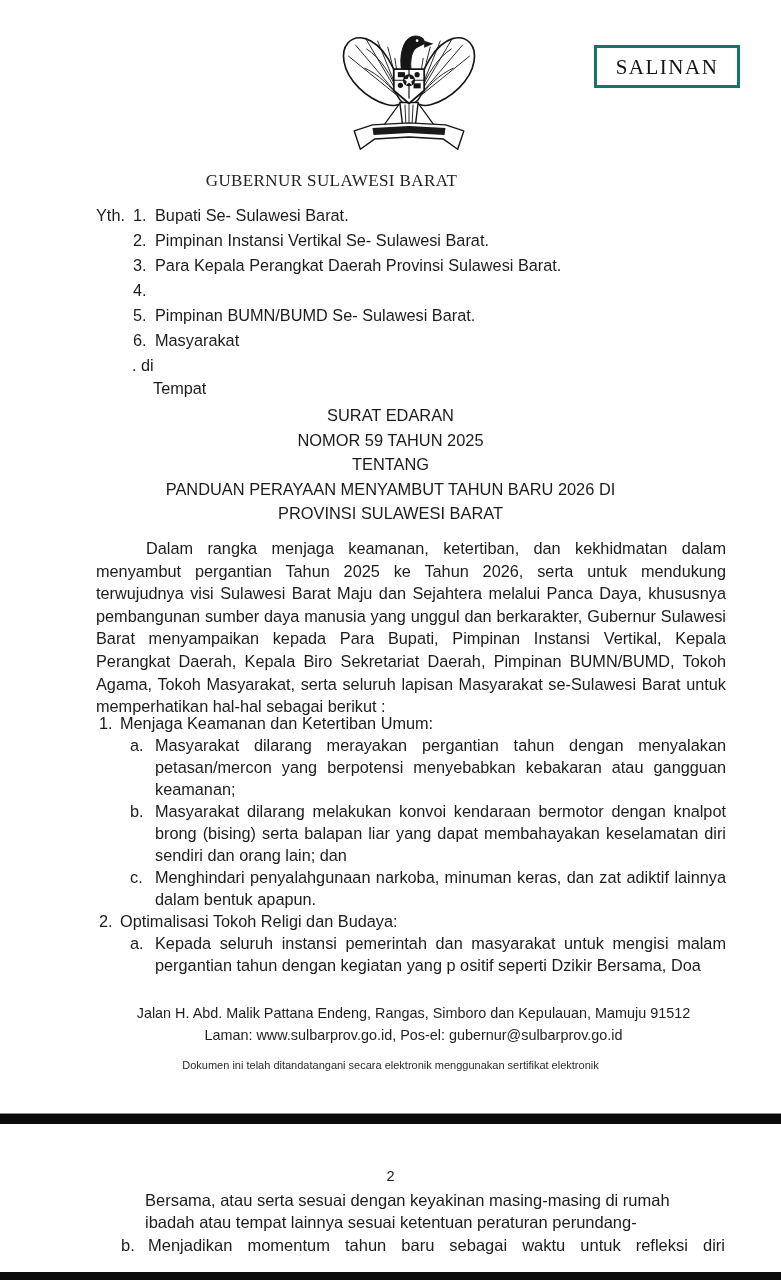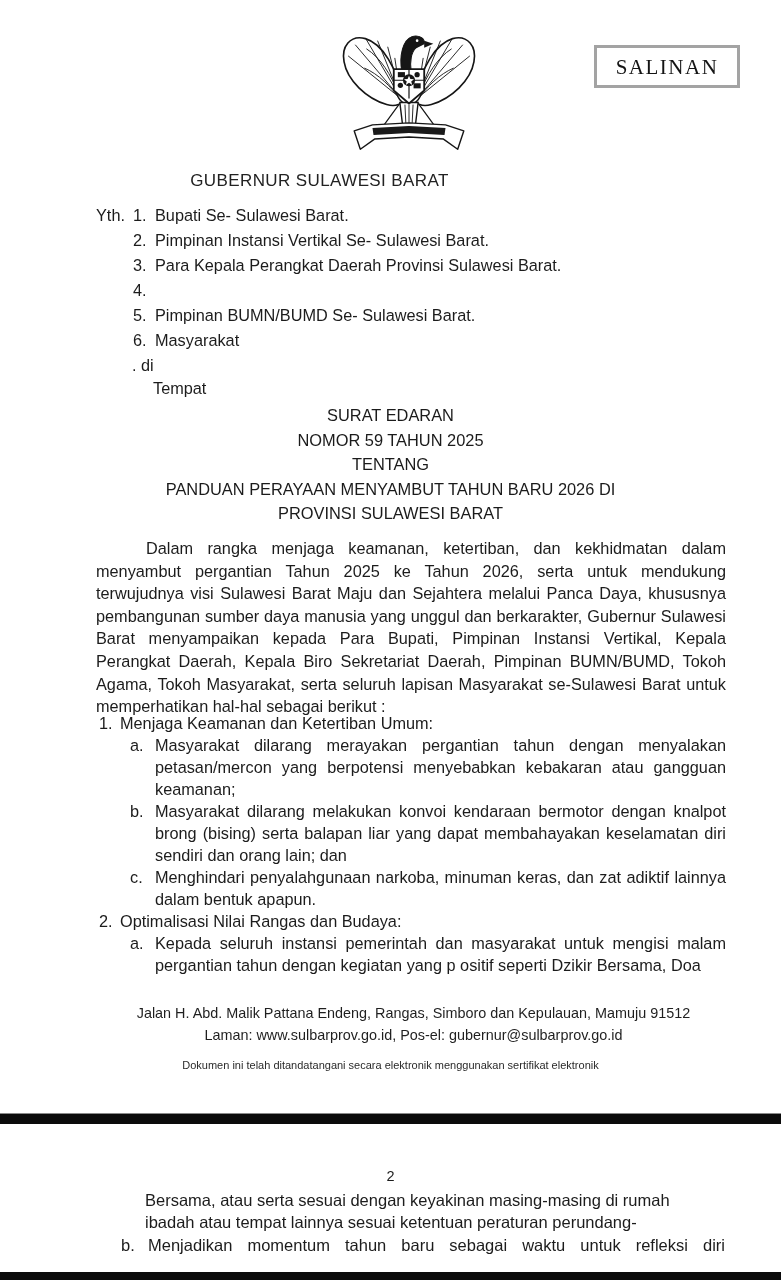--- a/index.html
+++ b/index.html
@@ -6,29 +6,29 @@
   html,body { background:#ffffff; }
   .viewer {
     position:relative; width:781px; height:1280px; overflow:hidden;
     background:#ffffff; color:#1c1c1c;
     font-family:"Liberation Sans","DejaVu Sans",sans-serif;
     font-size:16.3px; line-height:22px;
   }
   
   .salinan {
     position:absolute; top:45px; left:594px; width:146px; height:43px;
-    border:3px solid #a3a3a3; display:flex; align-items:center; justify-content:center;
+    border:3px solid #0f766e; display:flex; align-items:center; justify-content:center;
     font-family:"Liberation Serif","DejaVu Serif",serif; font-size:21px; letter-spacing:1.5px;
     color:#141414; background:#fff;
   }
   .emblem { position:absolute; top:31px; left:338px; width:142px; height:136px; }
   .emblem svg { width:100%; height:100%; }
   .lh-title {
-    position:absolute; top:170px; left:0; width:639px; text-align:center;
-    font-size:17px; letter-spacing:0.4px; color:#222;
+    position:absolute; top:170px; left:12px; width:639px; text-align:center;
+    font-size:17px; letter-spacing:0.4px; color:#222;font-family:Liberation Serif, serif;
   }
   .recipients { position:absolute; top:204px; left:96px; width:640px; }
   .r-row { display:flex; height:25px; align-items:baseline; }
   .r-row .sal { width:37px; }
   .r-row .num { width:22px; }
   .r-row .txt { flex:1; }
   .di-line { margin-left:36px; height:23px; }
   .place-line { margin-left:57px; height:25px; }
   .title-block {
     position:absolute; top:403px; left:0; width:781px; text-align:center;
@@ -187,21 +187,21 @@
       <div class="sub-item">
         <span class="slet">b.</span>
         <span class="stext">Masyarakat dilarang melakukan konvoi kendaraan bermotor dengan knalpot brong (bising) serta balapan liar yang dapat membahayakan keselamatan diri sendiri dan orang lain; dan</span>
       </div>
       <div class="sub-item">
         <span class="slet">c.</span>
         <span class="stext">Menghindari penyalahgunaan narkoba, minuman keras, dan zat adiktif lainnya dalam bentuk apapun.</span>
       </div>
       <div class="sec-head">
         <span class="snum">2.</span>
-        <span class="shead">Optimalisasi Nilai Rangas dan Budaya:</span>
+        <span class="shead">Optimalisasi Tokoh Religi dan Budaya:</span>
       </div>
       <div class="sub-item">
         <span class="slet">a.</span>
         <span class="stext">Kepada seluruh instansi pemerintah dan masyarakat untuk mengisi malam pergantian tahun dengan kegiatan yang p ositif seperti Dzikir Bersama, Doa</span>
       </div>
     </div>
 
     <div class="footer-lines">
       <div>Jalan H. Abd. Malik Pattana Endeng, Rangas, Simboro dan Kepulauan, Mamuju 91512</div>
       <div>Laman: www.sulbarprov.go.id, Pos-el: gubernur@sulbarprov.go.id</div>

